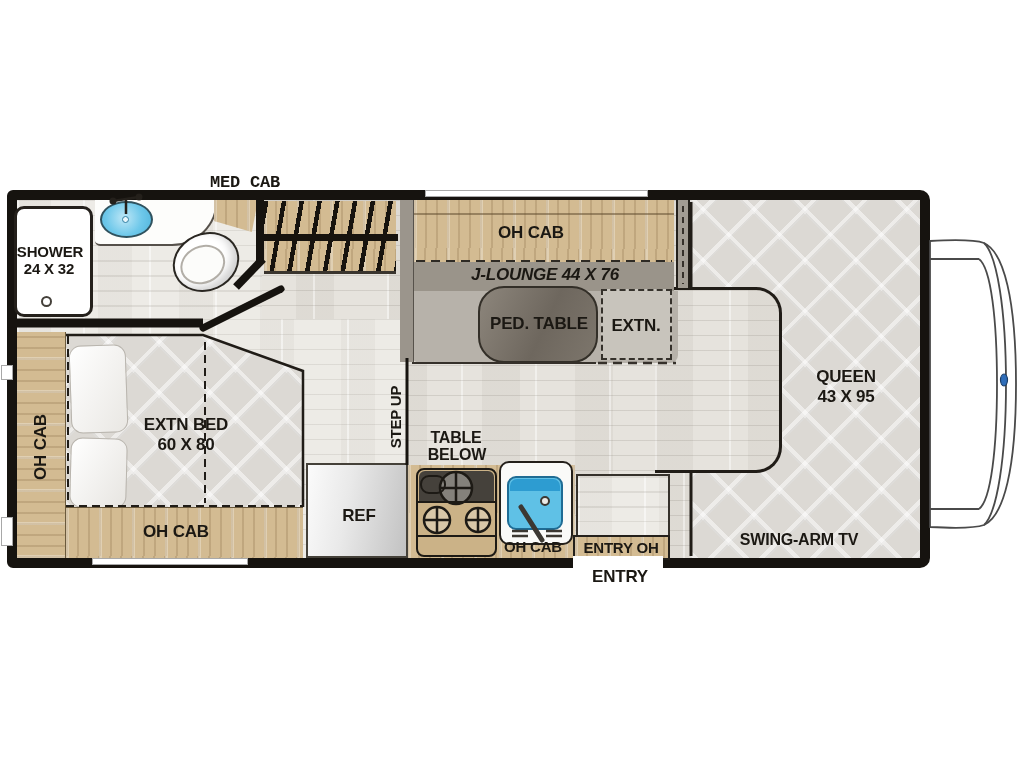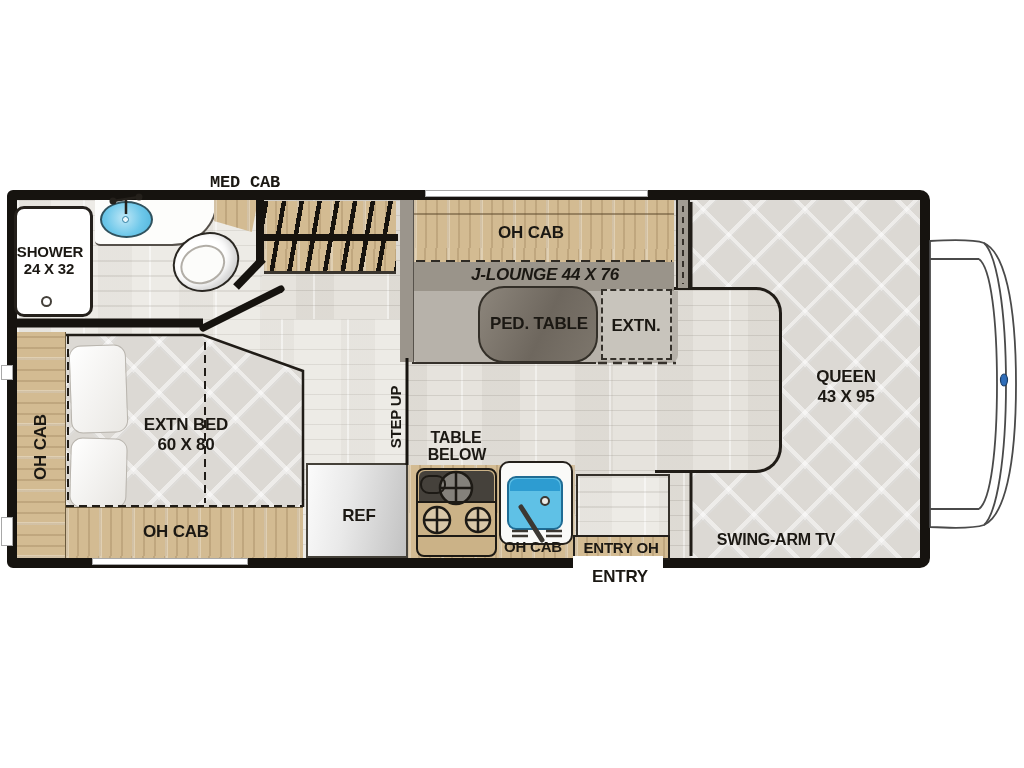--- a/index.html
+++ b/index.html
@@ -163,17 +163,17 @@
   <div class="lbl v s15" style="left:395px;top:417px;">STEP UP</div>
   <div class="lbl s16" style="left:456px;top:438px;">TABLE</div>
   <div class="lbl s16" style="left:457px;top:455px;">BELOW</div>
   <div class="lbl" style="left:531px;top:233px;">OH CAB</div>
   <div class="lbl" style="left:545px;top:275px;font-style:italic;">J-LOUNGE 44 X 76</div>
   <div class="lbl" style="left:539px;top:324px;">PED. TABLE</div>
   <div class="lbl" style="left:636px;top:326px;">EXTN.</div>
   <div class="lbl s15" style="left:533px;top:546px;">OH CAB</div>
   <div class="lbl s15" style="left:621px;top:547px;">ENTRY OH</div>
   <div class="lbl" style="left:620px;top:577px;">ENTRY</div>
-  <div class="lbl s16" style="left:776px;top:540px;">SWING-ARM TV</div>
+  <div class="lbl s16" style="left:799px;top:540px;">SWING-ARM TV</div>
   <div class="lbl" style="left:846px;top:377px;">QUEEN</div>
   <div class="lbl" style="left:846px;top:397px;">43 X 95</div>
 
 </div>
 
 </body></html>

